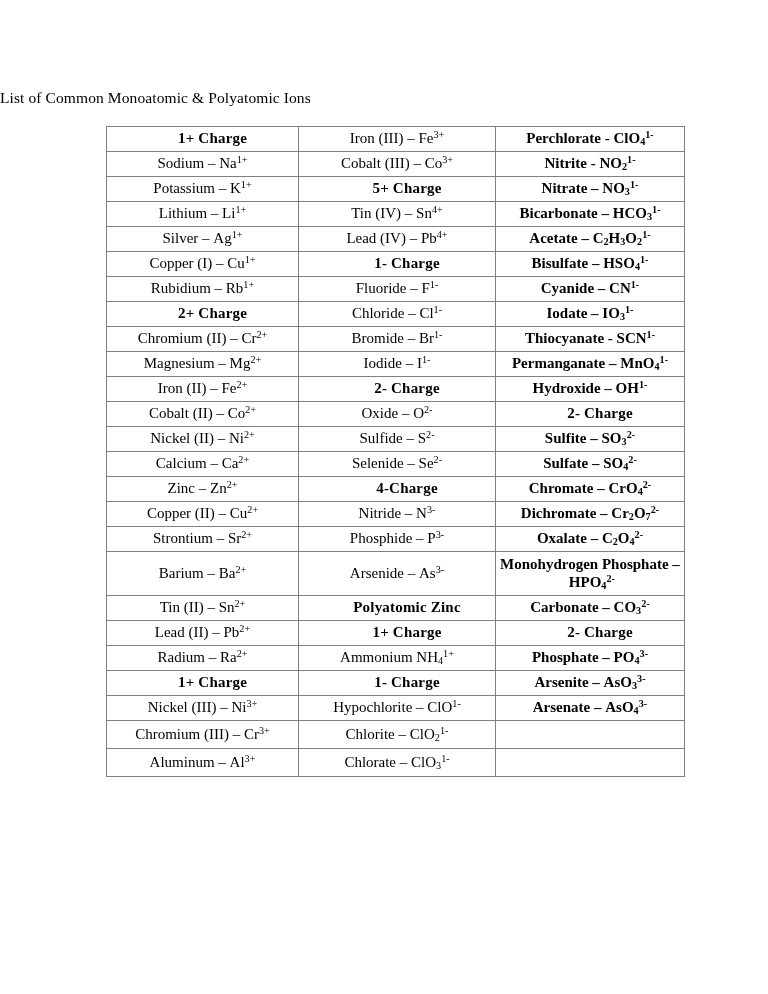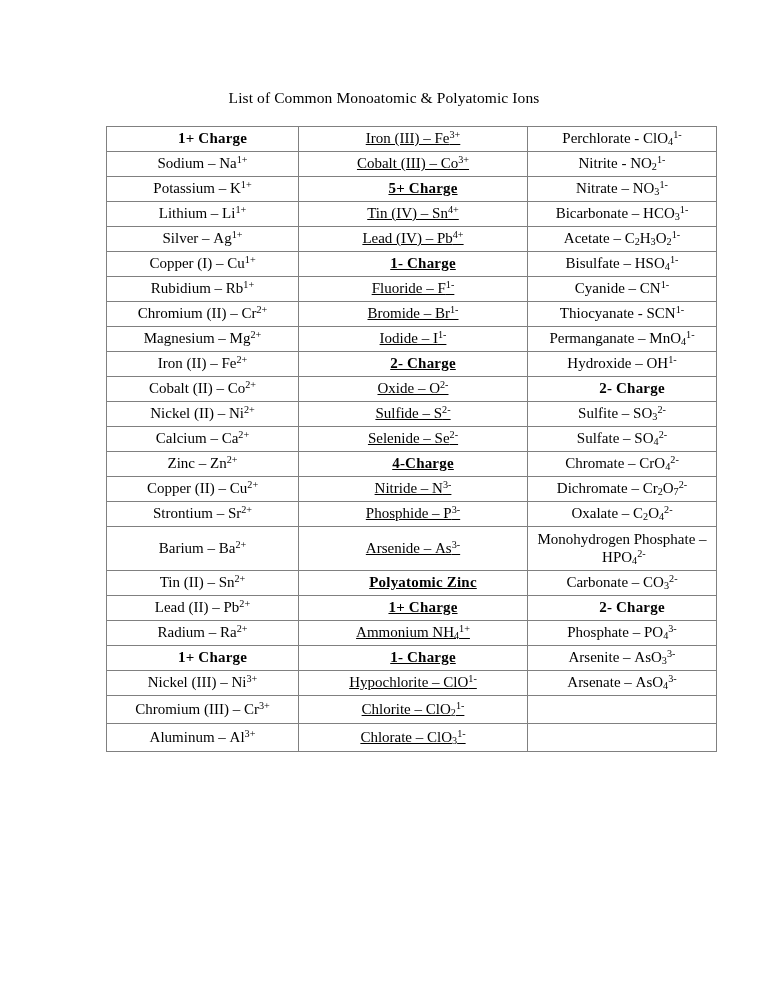--- a/index.html
+++ b/index.html
@@ -19,21 +19,21 @@
     position: relative;
     width: 768px;
     height: 994px;
     box-sizing: border-box;
   }
   .doc-title {
     position: absolute;
     top: 88px;
     left: 0;
     width: 768px;
-    text-align: center;
+    text-align: left;
     font-size: 15.5px;
     line-height: 19px;
     letter-spacing: 0.1px;
   }
   .ion-table {
     position: absolute;
     top: 126px;
     left: 106px;
     width: 578px;
     border-collapse: collapse;
@@ -44,22 +44,22 @@
     text-align: center;
     vertical-align: middle;
     font-size: 15px;
     line-height: 17px;
     padding: 3px 2px 4px 2px;
     height: 22px;
     box-sizing: border-box;
     white-space: nowrap;
   }
   .ion-table td.c1 { width: 192px; }
-  .ion-table td.c2 { width: 229px; text-decoration: underline; }
-  .ion-table td.c3 { width: 189px; }
+  .ion-table td.c2 { width: 197px; }
+  .ion-table td.c3 { width: 189px; font-weight: bold; }
   .ion-table td.hdr {
     font-weight: bold;
     letter-spacing: 0.2px;
     padding-left: 22px;
   }
   .ion-table td.tall {
     height: 44px;
   }
   .ion-table td.wrap {
     white-space: normal;
@@ -117,20 +117,25 @@
           <td class="c1">Copper (I)&nbsp;–&nbsp;Cu<sup>1+</sup></td>
           <td class="c2 hdr">1- Charge</td>
           <td class="c3">Bisulfate&nbsp;–&nbsp;HSO<sub>4</sub><sup>1-</sup></td>
         </tr>
         <tr>
           <td class="c1">Rubidium&nbsp;–&nbsp;Rb<sup>1+</sup></td>
           <td class="c2">Fluoride&nbsp;–&nbsp;F<sup>1-</sup></td>
           <td class="c3">Cyanide&nbsp;–&nbsp;CN<sup>1-</sup></td>
         </tr>
         <tr>
+          <td class="c1 hdr">2+ Charge</td>
+          <td class="c2">Chloride&nbsp;–&nbsp;Cl<sup>1-</sup></td>
+          <td class="c3">Iodate&nbsp;–&nbsp;IO<sub>3</sub><sup>1-</sup></td>
+        </tr>
+        <tr>
           <td class="c1">Chromium (II)&nbsp;–&nbsp;Cr<sup>2+</sup></td>
           <td class="c2">Bromide&nbsp;–&nbsp;Br<sup>1-</sup></td>
           <td class="c3">Thiocyanate&nbsp;-&nbsp;SCN<sup>1-</sup></td>
         </tr>
         <tr>
           <td class="c1">Magnesium&nbsp;–&nbsp;Mg<sup>2+</sup></td>
           <td class="c2">Iodide&nbsp;–&nbsp;I<sup>1-</sup></td>
           <td class="c3">Permanganate&nbsp;–&nbsp;MnO<sub>4</sub><sup>1-</sup></td>
         </tr>
         <tr>

